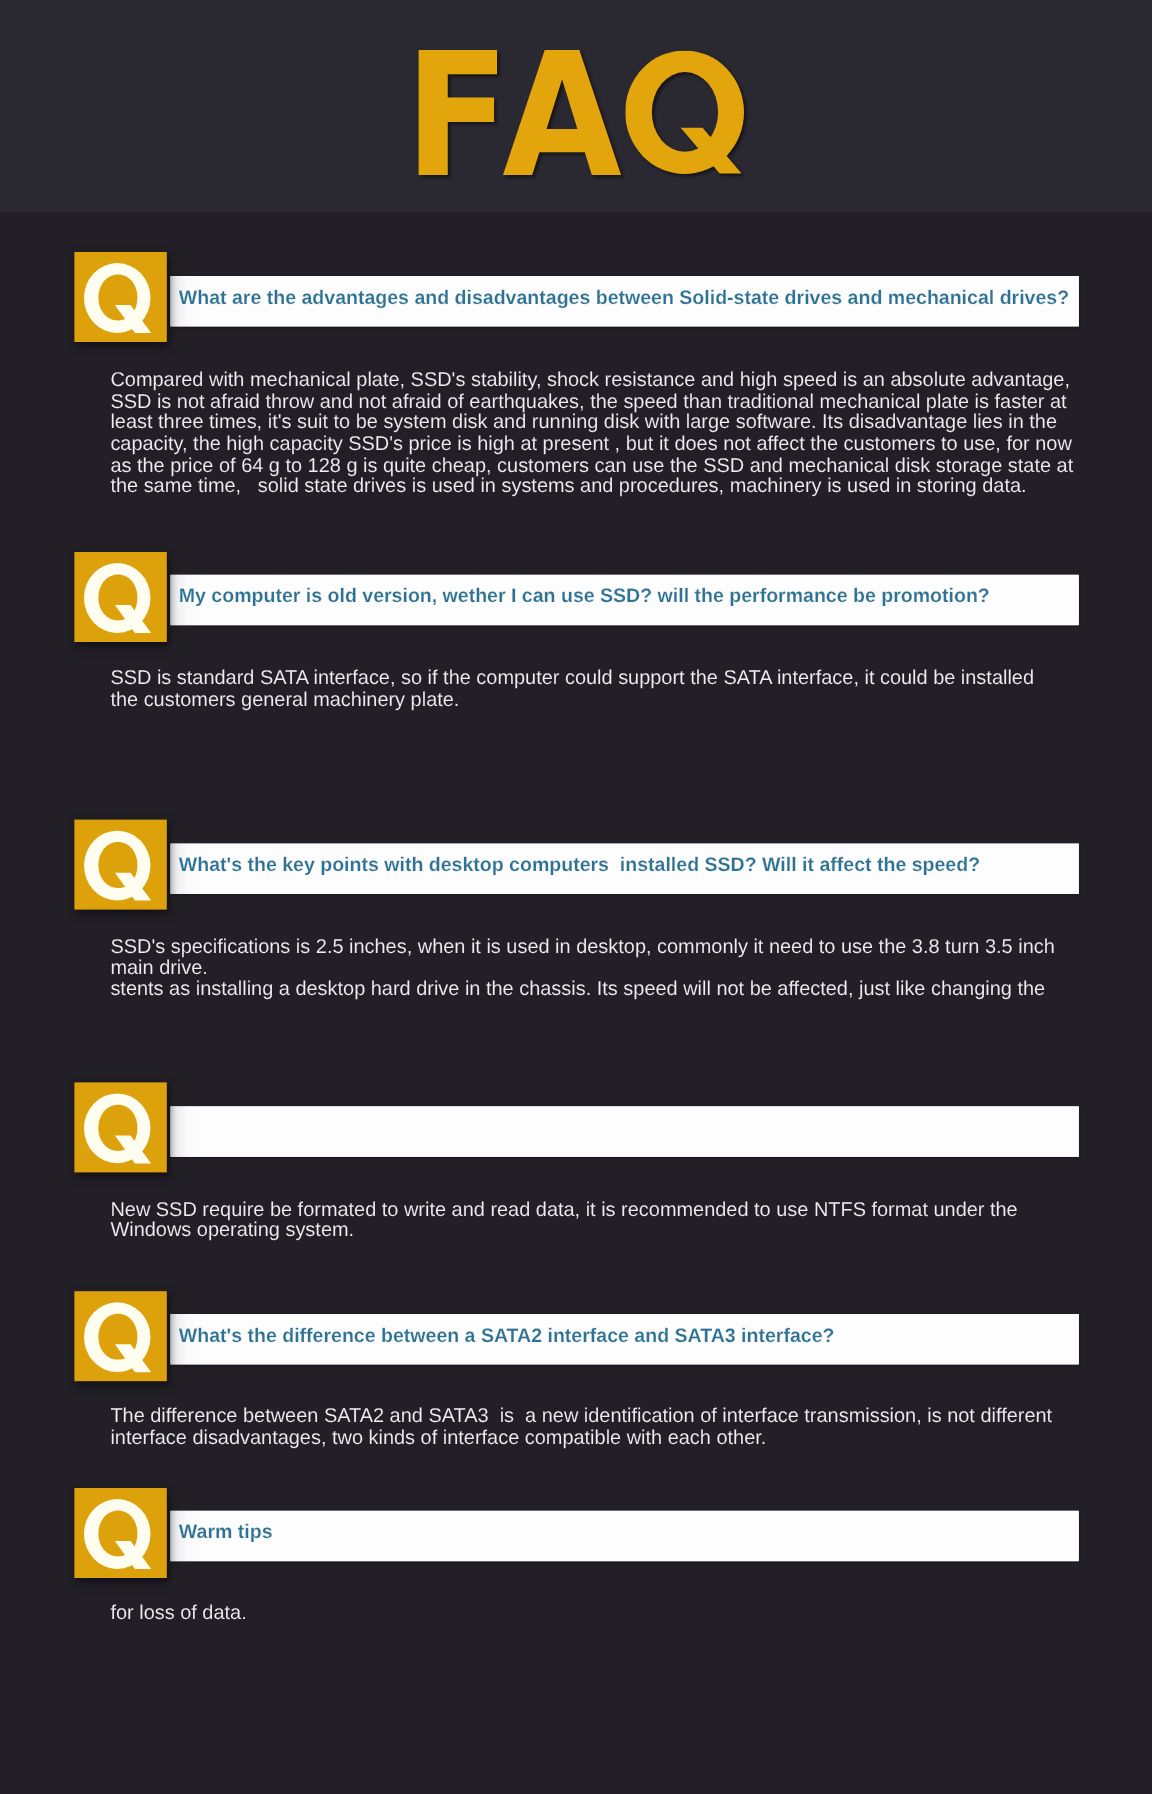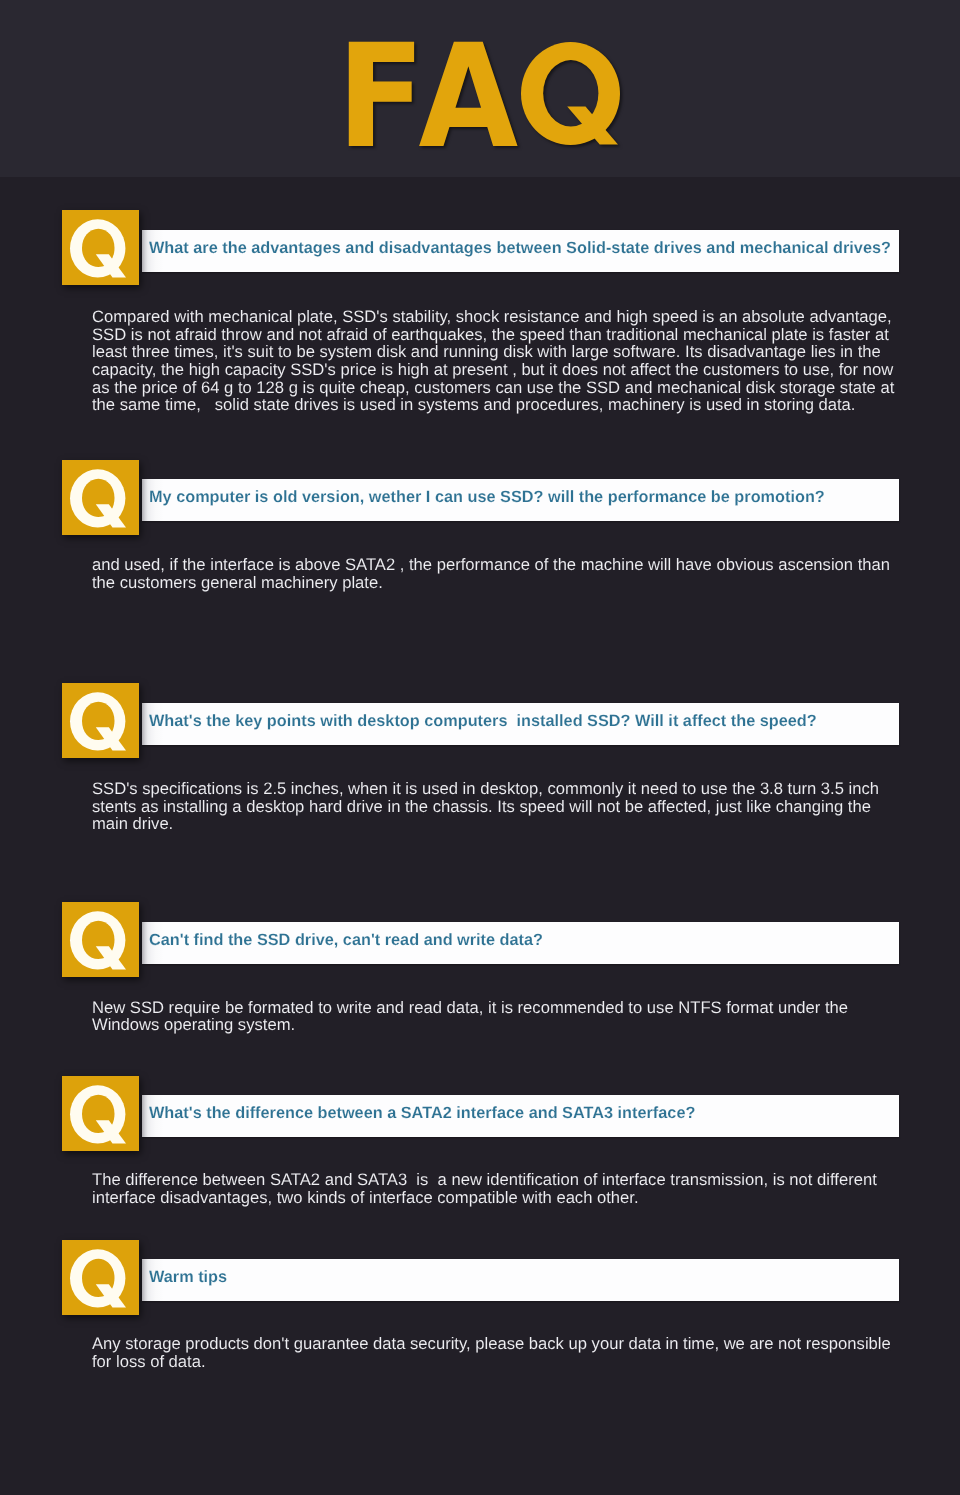--- a/index.html
+++ b/index.html
@@ -128,60 +128,59 @@
                   <ellipse cx="35.7" cy="38.3" rx="27.7" ry="29.1" fill="white"></ellipse>
                   <path fill="black" d="M36.4 18.7 C 45.6 18.7 52.5 27.0 52.5 37.9 C 52.5 45.6 49.3 52.3 43.8 55.3 C 41.6 56.4 39.1 57.0 36.3 57.0 C 27.0 57.0 20 48.9 20 37.9 C 20 27.0 27.2 18.7 36.4 18.7 Z"></path>
                 </mask>
               </defs>
               <rect width="77" height="76" fill="#FFFCF0" mask="url(#qm1)"></rect>
               <polygon fill="#FFFCF0" points="33.8,44.2 46.8,44.2 64,67.5 50.5,67.5"></polygon>
             </svg>
           </span>
         </div>
         <div class="qtext" style="top:18.5px">My computer is old version, wether I can use SSD? will the performance be promotion?</div>
-        <div class="answer" style="top:96px"><span class="ln">and used, if the interface is above SATA2 , the performance of the machine will have obvious ascension than</span><span class="ln">the customers general machinery plate.</span></div>
+        <div class="answer" style="top:96px"><span class="ln">SSD is standard SATA interface, so if the computer could support the SATA interface, it could be installed</span><span class="ln">the customers general machinery plate.</span></div>
       </div>
       <div class="item" style="top: 683px; height: 152.1px;">
         <div class="qbar" style="top:19.5px"></div>
         <div class="qbadge">
           <span class="glyph" aria-hidden="true">
             <svg width="77" height="76" viewBox="0 0 77 76" aria-label="Q">
               <defs>
                 <mask id="qm2">
                   <rect width="77" height="76" fill="black"></rect>
                   <ellipse cx="35.7" cy="38.3" rx="27.7" ry="29.1" fill="white"></ellipse>
                   <path fill="black" d="M36.4 18.7 C 45.6 18.7 52.5 27.0 52.5 37.9 C 52.5 45.6 49.3 52.3 43.8 55.3 C 41.6 56.4 39.1 57.0 36.3 57.0 C 27.0 57.0 20 48.9 20 37.9 C 20 27.0 27.2 18.7 36.4 18.7 Z"></path>
                 </mask>
               </defs>
               <rect width="77" height="76" fill="#FFFCF0" mask="url(#qm2)"></rect>
               <polygon fill="#FFFCF0" points="33.8,44.2 46.8,44.2 64,67.5 50.5,67.5"></polygon>
             </svg>
           </span>
         </div>
         <div class="qtext" style="top:19.5px">What's the key points with desktop computers  installed SSD? Will it affect the speed?</div>
-        <div class="answer" style="top:97px"><span class="ln">SSD's specifications is 2.5 inches, when it is used in desktop, commonly it need to use the 3.8 turn 3.5 inch</span><span class="ln">stents as installing a desktop hard drive in the chassis. Its speed will not be affected, just like changing the</span><span class="ln">main drive.</span></div>
+        <div class="answer" style="top:97px"><span class="ln">SSD's specifications is 2.5 inches, when it is used in desktop, commonly it need to use the 3.8 turn 3.5 inch</span><span class="ln">main drive.</span><span class="ln">stents as installing a desktop hard drive in the chassis. Its speed will not be affected, just like changing the</span></div>
       </div>
       <div class="item" style="top: 902px; height: 134.1px;">
         <div class="qbar" style="top:19.5px"></div>
         <div class="qbadge">
           <span class="glyph" aria-hidden="true">
             <svg width="77" height="76" viewBox="0 0 77 76" aria-label="Q">
               <defs>
                 <mask id="qm3">
                   <rect width="77" height="76" fill="black"></rect>
                   <ellipse cx="35.7" cy="38.3" rx="27.7" ry="29.1" fill="white"></ellipse>
                   <path fill="black" d="M36.4 18.7 C 45.6 18.7 52.5 27.0 52.5 37.9 C 52.5 45.6 49.3 52.3 43.8 55.3 C 41.6 56.4 39.1 57.0 36.3 57.0 C 27.0 57.0 20 48.9 20 37.9 C 20 27.0 27.2 18.7 36.4 18.7 Z"></path>
                 </mask>
               </defs>
               <rect width="77" height="76" fill="#FFFCF0" mask="url(#qm3)"></rect>
               <polygon fill="#FFFCF0" points="33.8,44.2 46.8,44.2 64,67.5 50.5,67.5"></polygon>
             </svg>
           </span>
         </div>
-        <div class="qtext" style="top:19.5px">Can't find the SSD drive, can't read and write data?</div>
         <div class="answer" style="top:96.70000000000005px"><span class="ln">New SSD require be formated to write and read data, it is recommended to use NTFS format under the</span><span class="ln">Windows operating system.</span></div>
       </div>
       <div class="item" style="top: 1076px; height: 132.7px;">
         <div class="qbar" style="top:18.5px"></div>
         <div class="qbadge">
           <span class="glyph" aria-hidden="true">
             <svg width="77" height="76" viewBox="0 0 77 76" aria-label="Q">
               <defs>
                 <mask id="qm4">
                   <rect width="77" height="76" fill="black"></rect>
@@ -208,16 +207,16 @@
                   <ellipse cx="35.7" cy="38.3" rx="27.7" ry="29.1" fill="white"></ellipse>
                   <path fill="black" d="M36.4 18.7 C 45.6 18.7 52.5 27.0 52.5 37.9 C 52.5 45.6 49.3 52.3 43.8 55.3 C 41.6 56.4 39.1 57.0 36.3 57.0 C 27.0 57.0 20 48.9 20 37.9 C 20 27.0 27.2 18.7 36.4 18.7 Z"></path>
                 </mask>
               </defs>
               <rect width="77" height="76" fill="#FFFCF0" mask="url(#qm5)"></rect>
               <polygon fill="#FFFCF0" points="33.8,44.2 46.8,44.2 64,67.5 50.5,67.5"></polygon>
             </svg>
           </span>
         </div>
         <div class="qtext" style="top:18.5px">Warm tips</div>
-        <div class="answer" style="top:94.90000000000009px"><span class="ln">Any storage products don't guarantee data security, please back up your data in time, we are not responsible</span><span class="ln">for loss of data.</span></div>
+        <div class="answer" style="top:94.90000000000009px"><span class="ln">for loss of data.</span></div>
       </div>
     </div>
 </div>
 
 </body></html>

